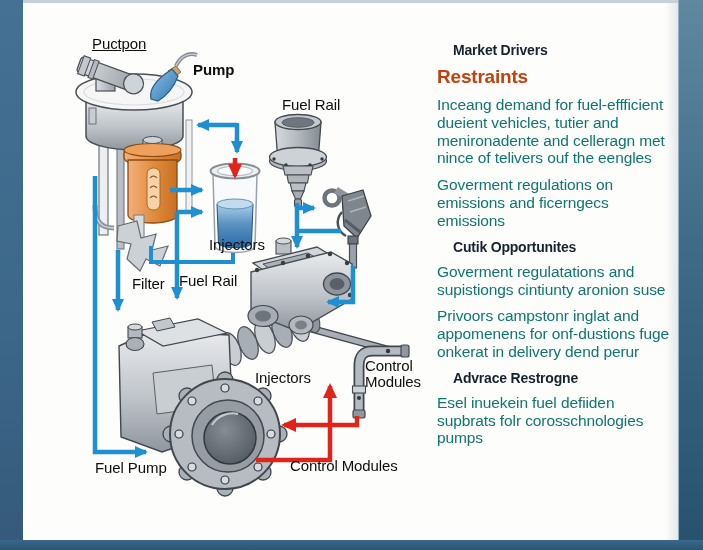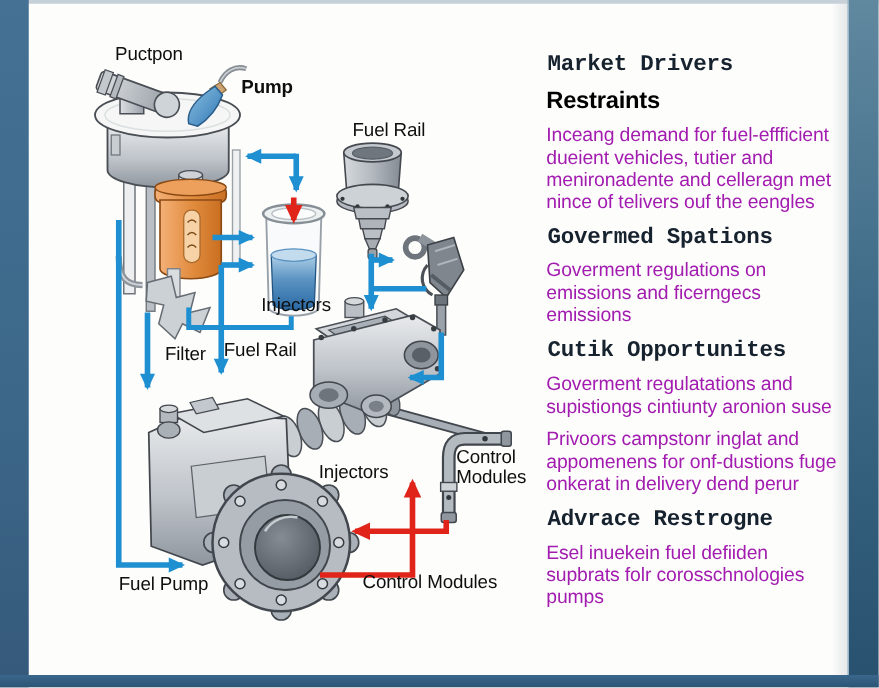--- a/index.html
+++ b/index.html
@@ -21,27 +21,27 @@
   #diagram-art{position:absolute;left:0;top:0;}
   .dlabel{
     position:absolute;font-size:15px;font-weight:500;color:#0e0e0e;
     white-space:nowrap;letter-spacing:-.1px;line-height:1.05;
   }
   .dlabel.multiline{white-space:normal;width:66px;}
   #right-panel{
     position:absolute;left:437px;top:42px;width:233px;color:#262626;
   }
   .rp-heading{
-    font-size:18px;font-weight:bold;color:#17222f;margin:0 0 8px 1px;letter-spacing:-.2px;font-family:Liberation Mono, monospace;
+    font-size:14px;font-weight:bold;color:#17222f;margin:0 0 8px 16px;letter-spacing:-.2px;
   }
   .rp-heading-large{
-    font-size:19px;font-weight:bold;color:#000000;margin:0 0 8px 0;letter-spacing:-.2px;
+    font-size:19px;font-weight:bold;color:#c2410c;margin:0 0 8px 0;letter-spacing:-.2px;
   }
   .rp-paragraph{
-    font-size:15.5px;line-height:1.15;margin:0 0 9px 0;color:#a21caf;letter-spacing:-.1px;
+    font-size:15.5px;line-height:1.15;margin:0 0 9px 0;color:#0f766e;letter-spacing:-.1px;
   }
 </style>
 </head>
 <body>
 
 <div class="top-strip"></div>
 <div class="edge-shade"></div>
 
 <svg id="diagram-art" width="703" height="550" viewBox="0 0 703 550" aria-hidden="true">
   <defs>
@@ -248,37 +248,36 @@
   </g>
 
   <g stroke="#e0241a" stroke-width="4.5" fill="none">
     <path d="M235,158 L235,176" marker-end="url(#mr)"></path>
     <path d="M256,460 L330,460 L330,386" marker-end="url(#mr)"></path>
     <path d="M357,416 L357,425 L284,425" marker-end="url(#mr)"></path>
   </g>
 </svg>
 
 <div id="diagram-labels">
-    <div class="dlabel" style="left: 92px; top: 36px;">Puctpon</div>
+    <div class="dlabel" style="left: 92px; top: 36px; text-decoration: underline;">Puctpon</div>
     <div class="dlabel" style="left: 193px; top: 62px; font-weight: bold;">Pump</div>
     <div class="dlabel" style="left: 282px; top: 97px;">Fuel Rail</div>
     <div class="dlabel" style="left: 209px; top: 237px;">Injectors</div>
     <div class="dlabel" style="left: 132px; top: 276px;">Filter</div>
     <div class="dlabel" style="left: 179px; top: 273px;">Fuel Rail</div>
     <div class="dlabel" style="left: 255px; top: 370px;">Injectors</div>
     <div class="dlabel multiline" style="left: 365px; top: 358px;">Control Modules</div>
     <div class="dlabel" style="left: 95px; top: 460px;">Fuel Pump</div>
     <div class="dlabel" style="left: 290px; top: 458px;">Control Modules</div>
   </div>
 
 <div id="right-panel">
     <div class="rp-heading">Market Drivers</div>
     <div class="rp-heading-large">Restraints</div>
     <div class="rp-paragraph">Inceang demand for fuel-effficient dueient vehicles, tutier and menironadente and celleragn met nince of telivers ouf the eengles</div>
-    <div class="rp-heading">Govermed Spations</div>
     <div class="rp-paragraph">Goverment regulations on emissions and ficerngecs emissions</div>
     <div class="rp-heading">Cutik Opportunites</div>
     <div class="rp-paragraph">Goverment regulatations and supistiongs cintiunty aronion suse</div>
     <div class="rp-paragraph">Privoors campstonr inglat and appomenens for onf-dustions fuge onkerat in delivery dend perur</div>
     <div class="rp-heading">Advrace Restrogne</div>
     <div class="rp-paragraph">Esel inuekein fuel defiiden supbrats folr corosschnologies pumps</div>
   </div>
 
 <div class="left-bar"></div>
 <div class="right-bar"></div>

